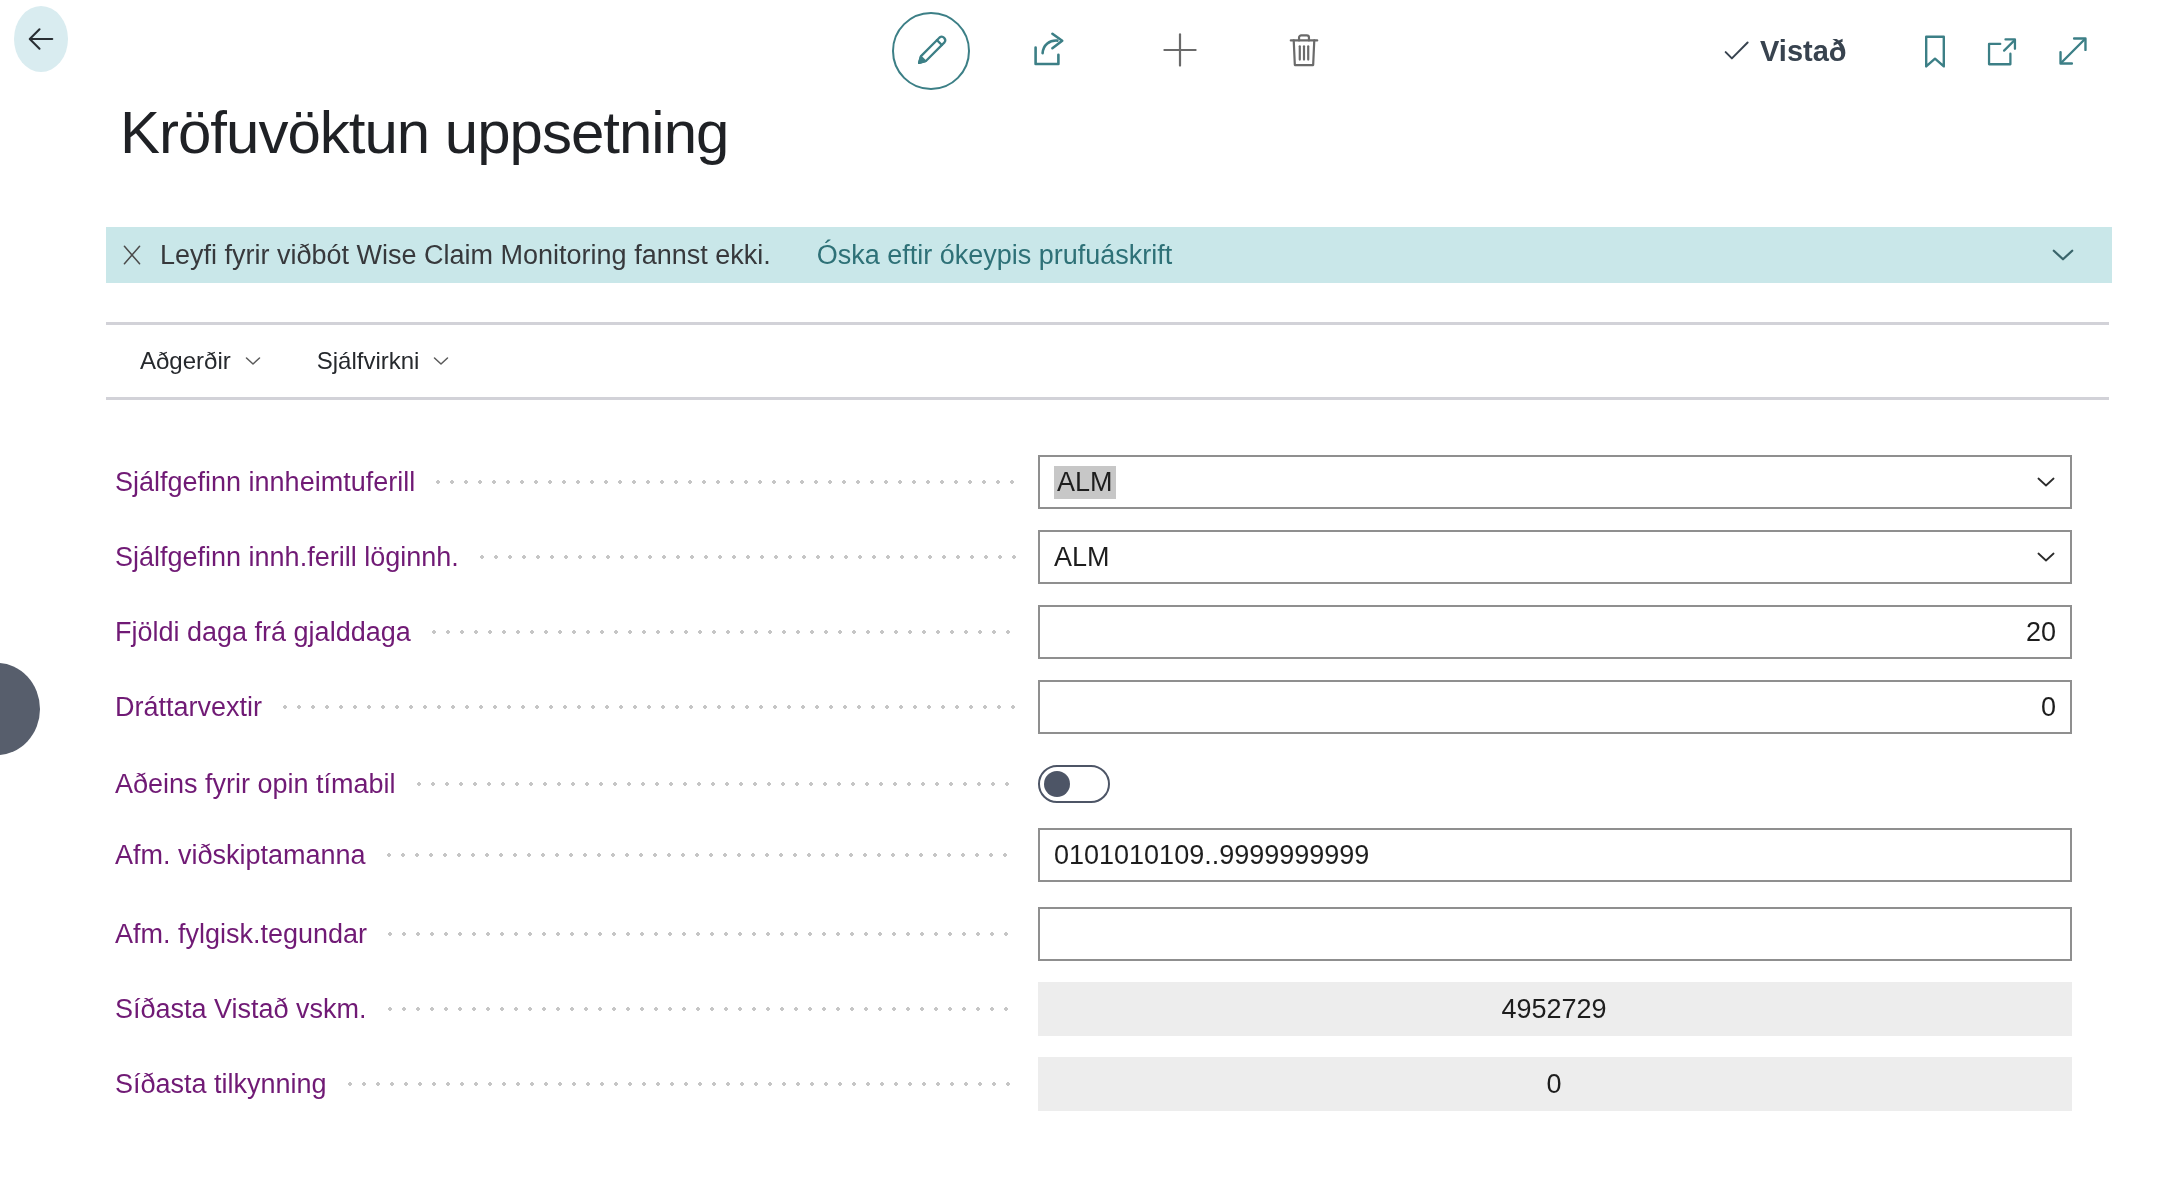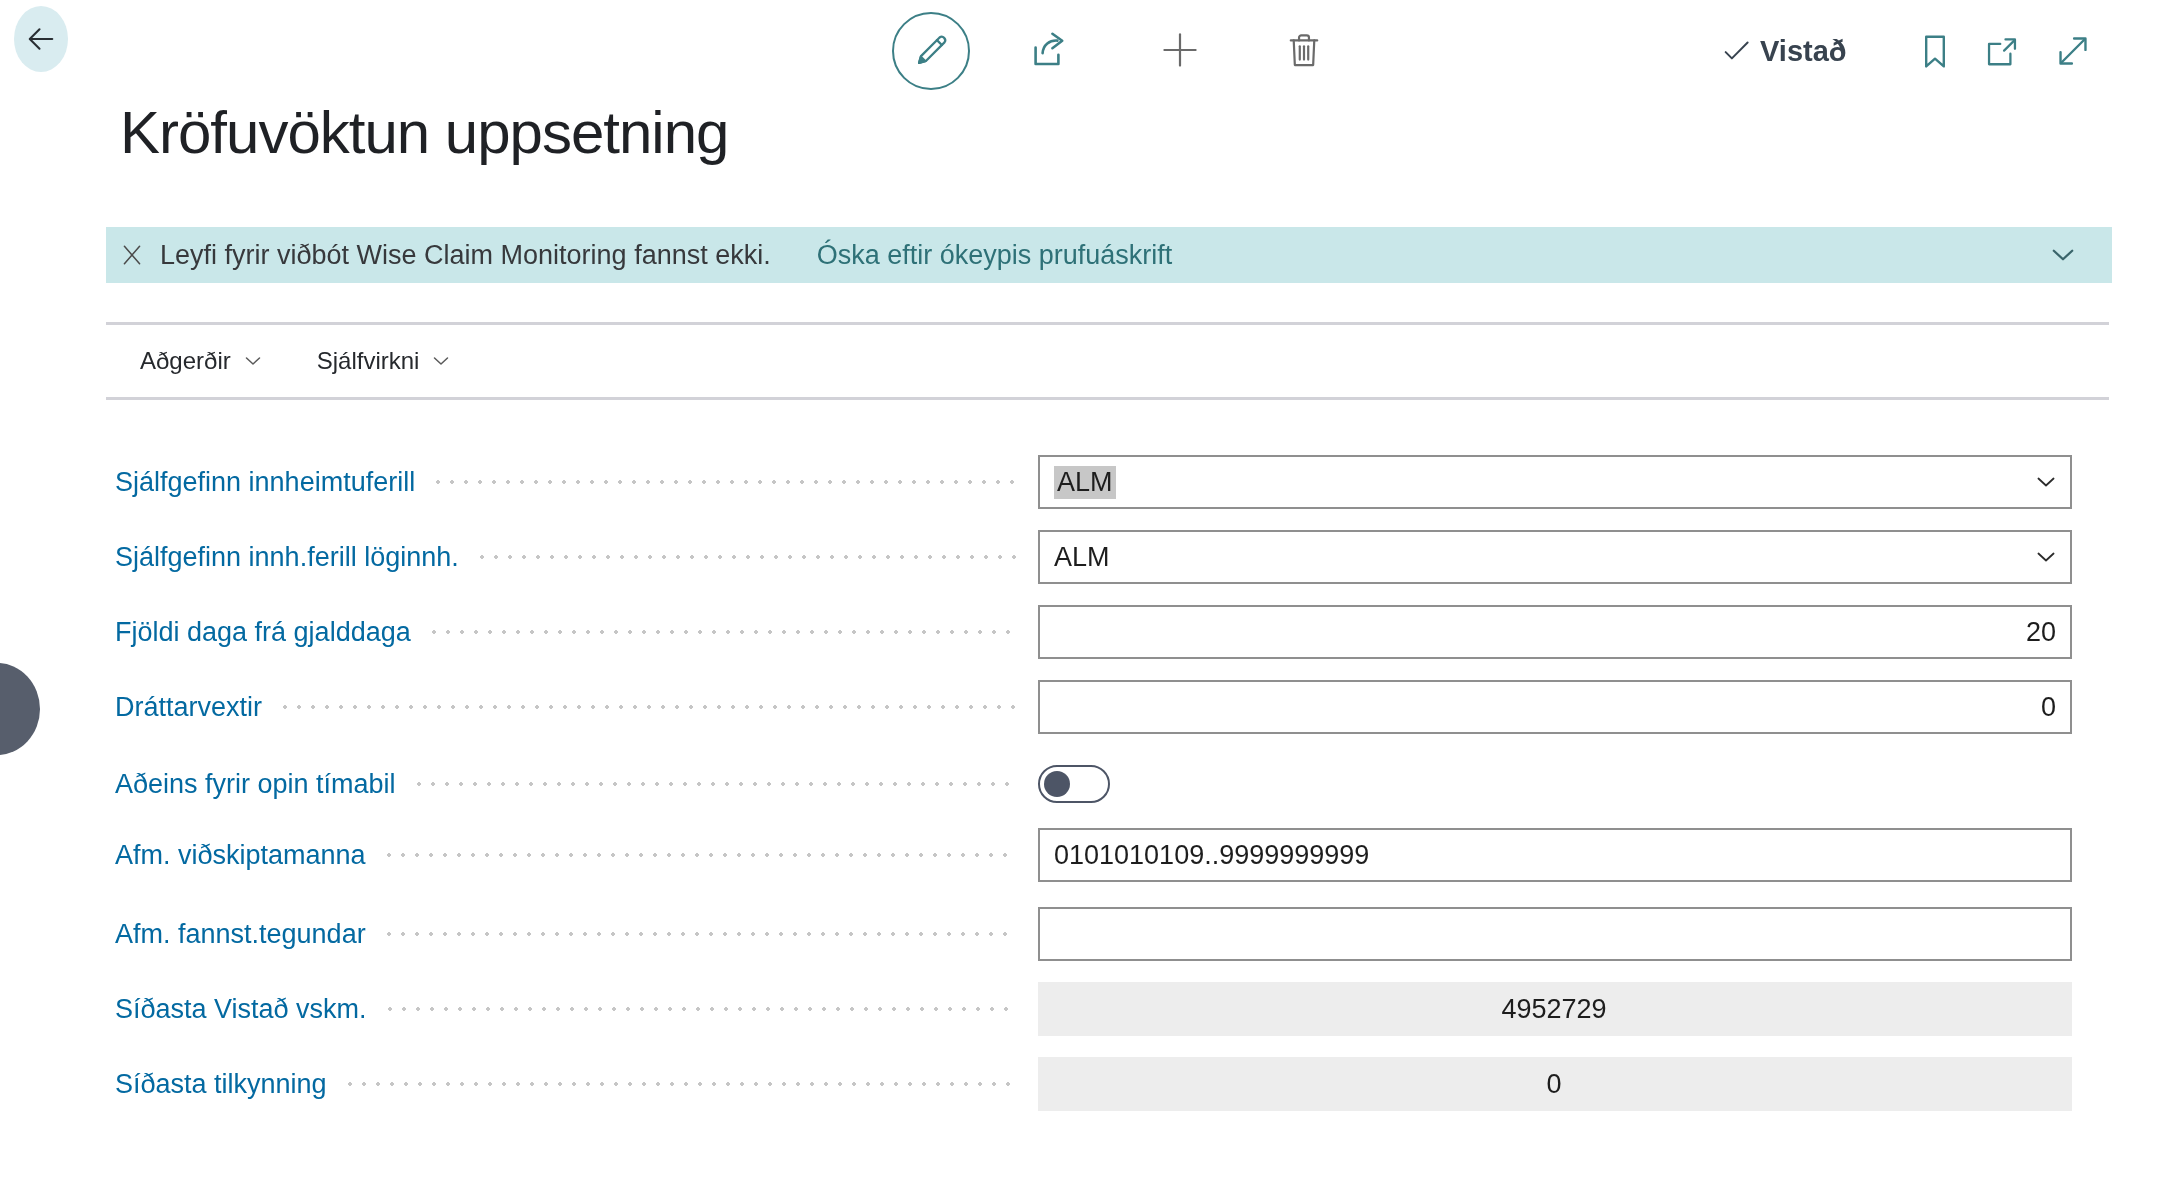--- a/index.html
+++ b/index.html
@@ -35,21 +35,21 @@
 
   
   .menu-top-line { position:absolute; left:106px; top:322px; width:2003px; height:3px; background:#d2d2d8; }
   .menu-bot-line { position:absolute; left:106px; top:397px; width:2003px; height:3px; background:#d2d2d8; }
   .menu-row { position:absolute; left:140px; top:325px; height:72px; display:flex; align-items:center; gap:52px; }
   .menu-item { display:flex; align-items:center; gap:10px; cursor:pointer; }
   .menu-item .mlbl { font-size:24px; color:#26292d; }
 
   
   .row { position:absolute; left:115px; width:1957px; height:54px; display:flex; align-items:center; }
-  .flabel { font-size:27px; color:#0369a1; white-space:nowrap; flex:none; }
+  .flabel { font-size:27px; color:#701a75; white-space:nowrap; flex:none; }
   .leader { flex:1; height:4px; margin:0 22px 0 16px; align-self:center;
             background-image:radial-gradient(circle, #c6c6c6 1.7px, transparent 1.8px);
             background-size:14px 4px; background-repeat:repeat-x; background-position:left center; }
   .fieldslot { flex:none; width:1034px; height:54px; position:relative; }
   .field { width:100%; height:100%; display:flex; align-items:center; padding:0 14px;
            font-size:27px; color:#1d1d1d; background:#fff; border:2px solid #8f8f8f; }
   .field.num { justify-content:flex-end; }
   .field.ro  { border:none; background:#ededed; justify-content:center; padding-right:16px; }
   .field.dd  { padding-right:52px; }
   .chev { position:absolute; right:12px; top:13px; cursor:pointer; }
@@ -263,21 +263,21 @@
     <span class="flabel">Afm. viðskiptamanna</span>
     <span class="leader"></span>
     <div class="fieldslot">
       <div class="field">
         <span>0101010109..9999999999</span>
       </div>
     </div>
   </div>
 
   <div class="row" style="top:907px">
-    <span class="flabel">Afm. fannst.tegundar</span>
+    <span class="flabel">Afm. fylgisk.tegundar</span>
     <span class="leader"></span>
     <div class="fieldslot">
       <div class="field">
         <span></span>
       </div>
     </div>
   </div>
 
   <div class="row" style="top:982px">
     <span class="flabel">Síðasta Vistað vskm.</span>

